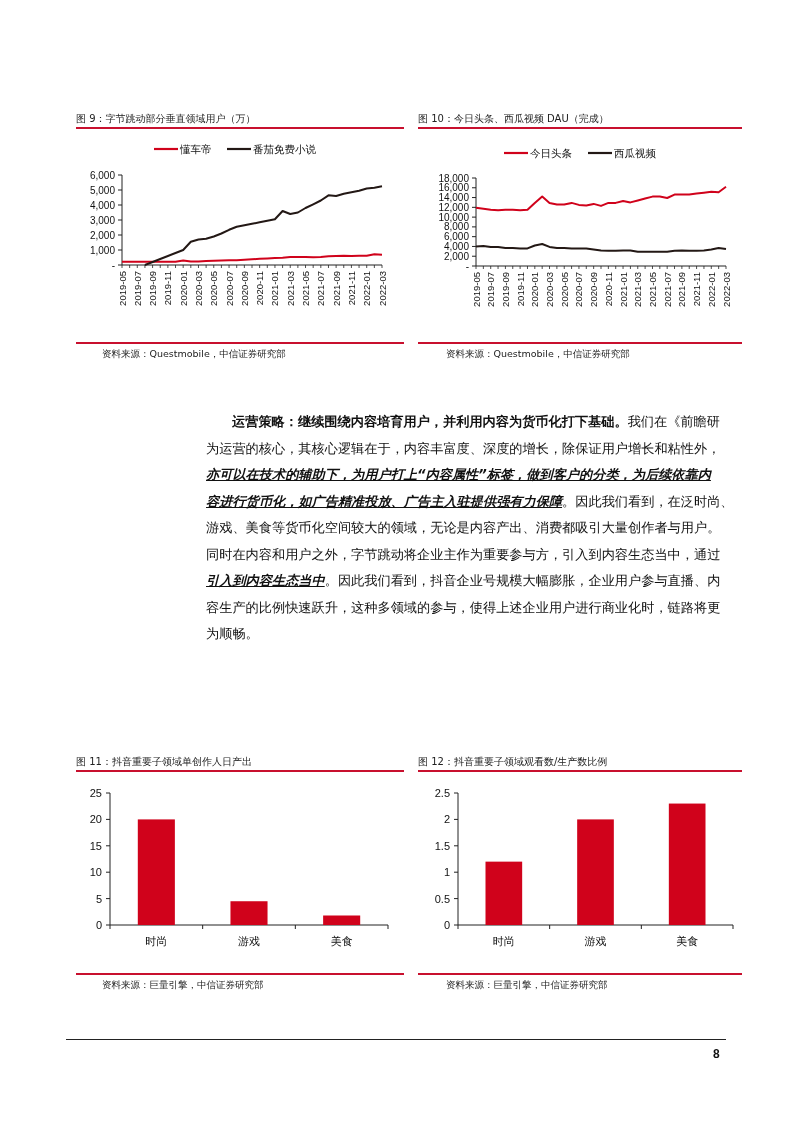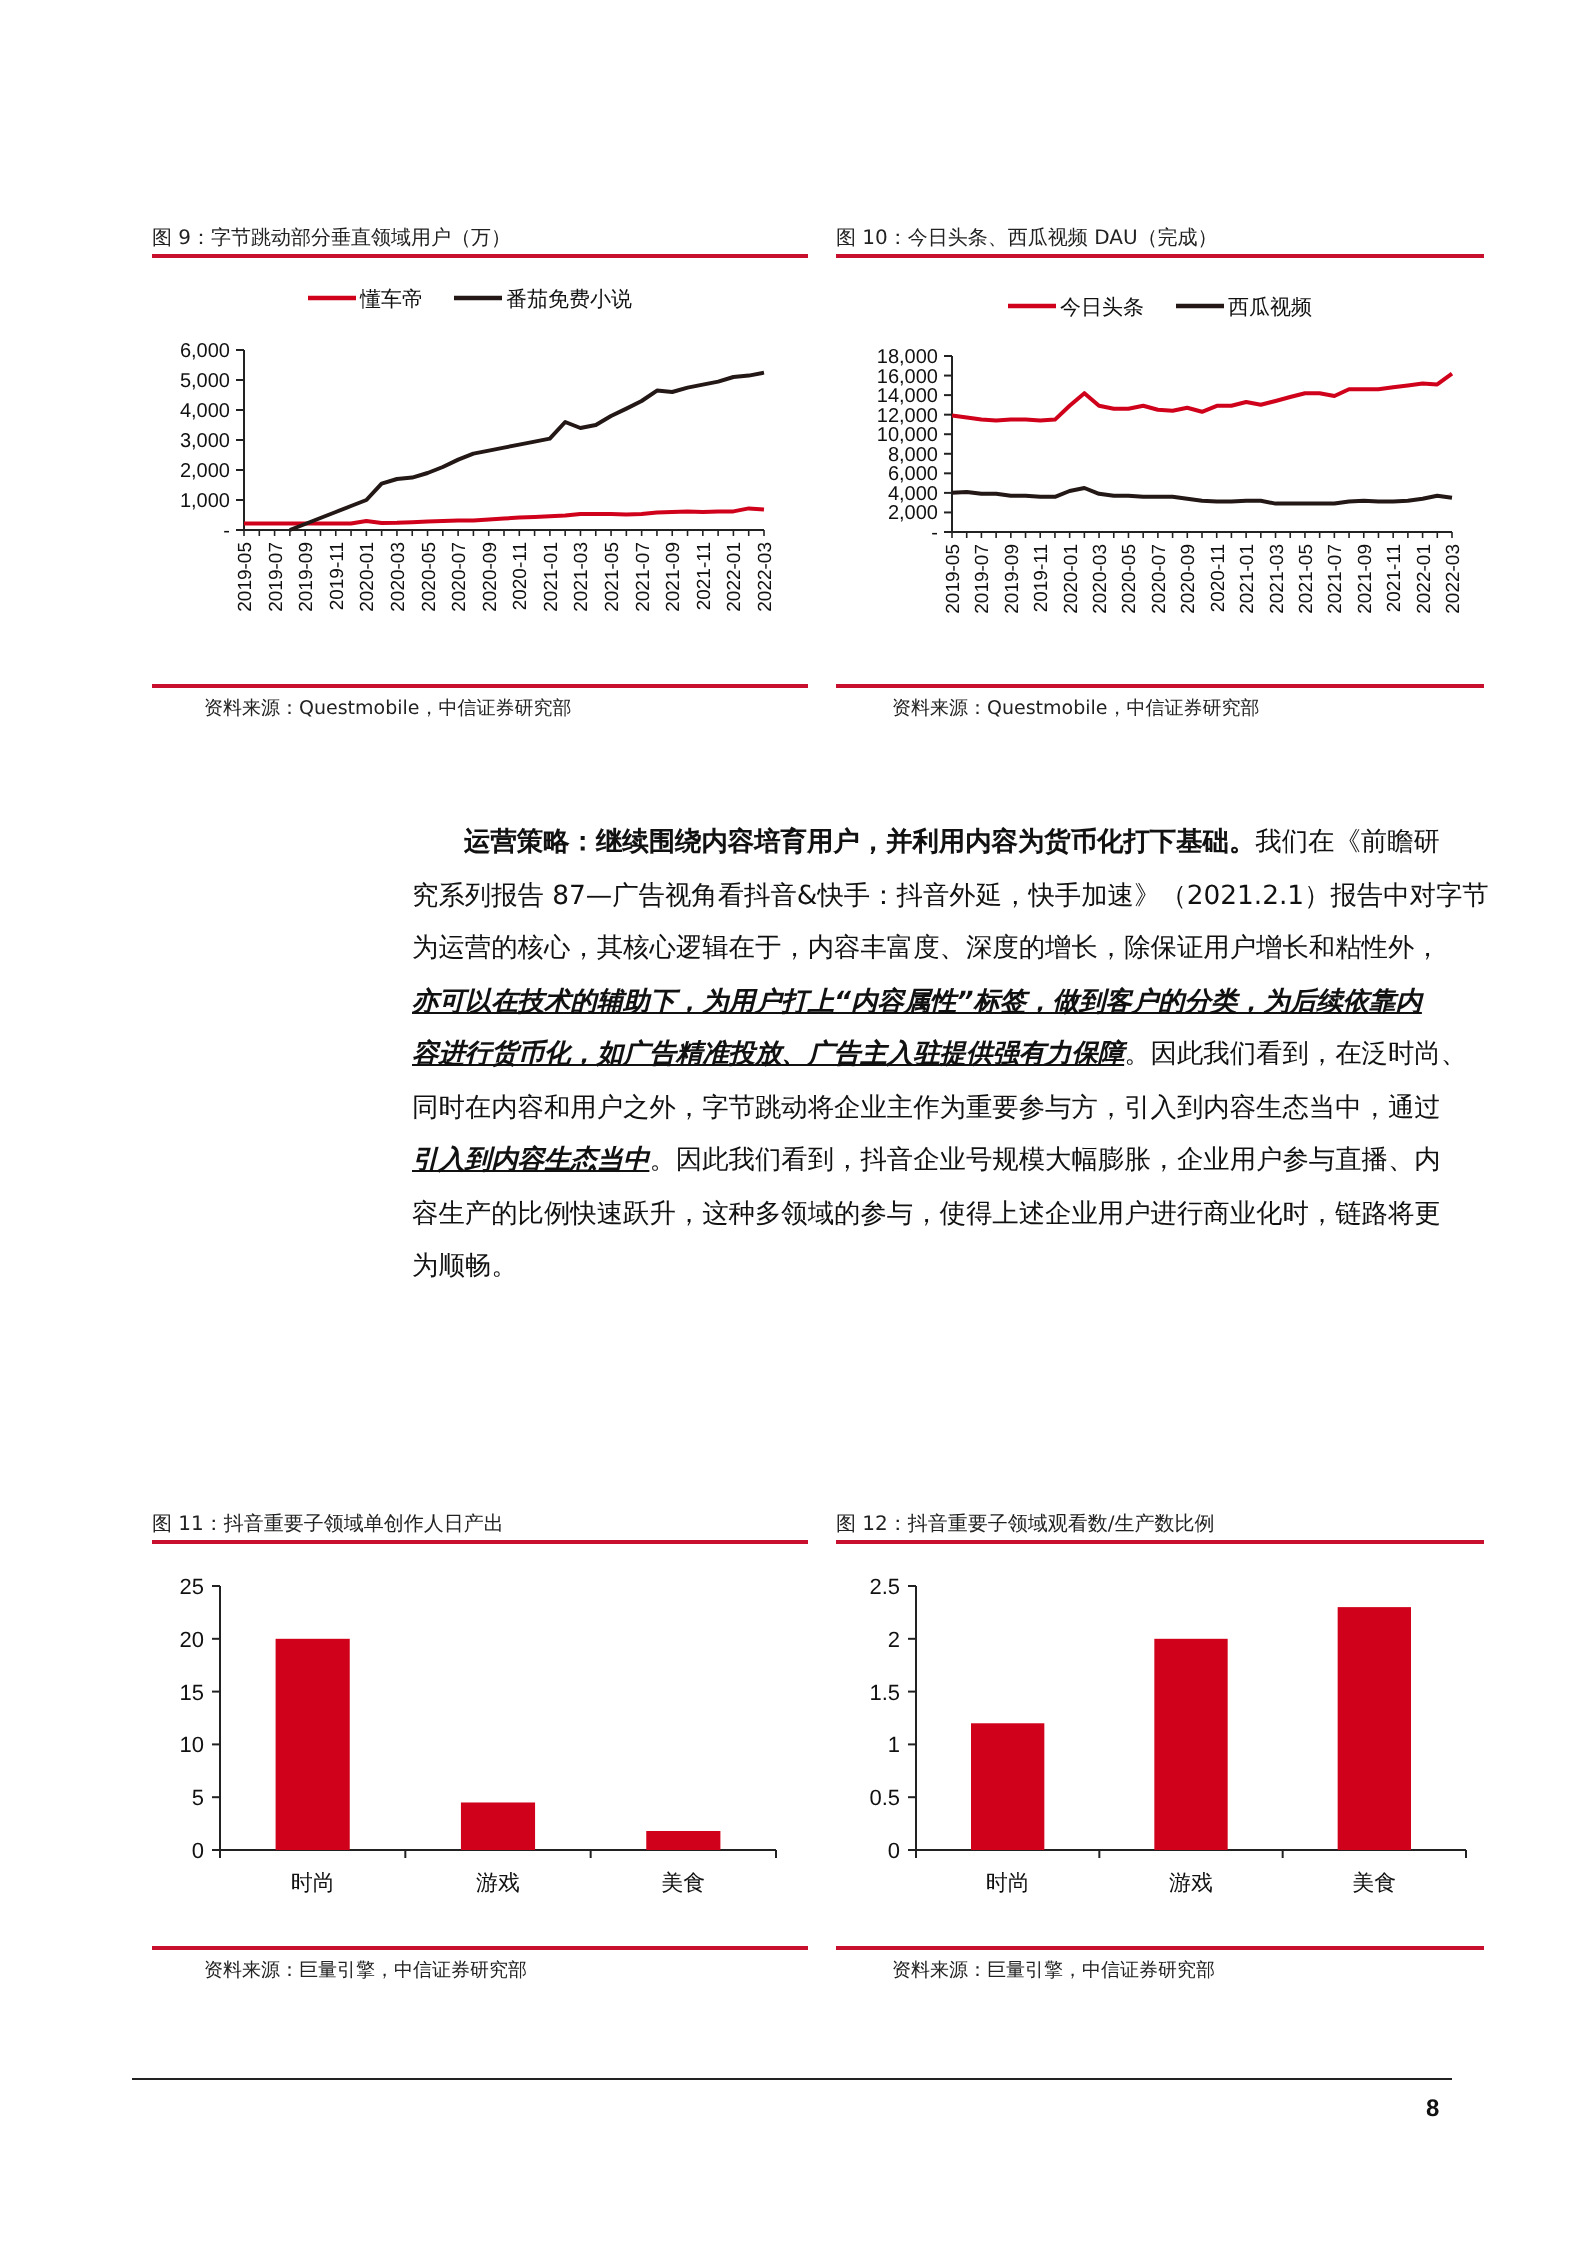--- a/index.html
+++ b/index.html
@@ -192,24 +192,24 @@
       <text x="311.5" y="138" font-size="9.5" text-anchor="end" fill="#111" transform="rotate(-90 311.5 138)">2022-03</text>
       <path d="M58.0 73.8 L65.4 74.8 L72.7 75.8 L80.1 76.3 L87.4 75.8 L94.8 75.8 L102.1 76.3 L109.5 75.8 L116.8 68.9 L124.2 62.6 L131.5 68.9 L138.9 70.4 L146.2 70.4 L153.6 68.9 L160.9 70.9 L168.3 71.4 L175.6 69.9 L183.0 71.9 L190.4 68.9 L197.7 68.9 L205.1 67.0 L212.4 68.4 L219.8 66.5 L227.1 64.5 L234.5 62.6 L241.8 62.6 L249.2 64.0 L256.5 60.6 L263.9 60.6 L271.2 60.6 L278.6 59.6 L285.9 58.7 L293.3 57.7 L300.6 58.2 L308.0 52.8 " fill="none" stroke="#d0021b" stroke-width="2" stroke-linejoin="round"></path>
       <path d="M58.0 112.4 L65.4 112.0 L72.7 112.9 L80.1 112.9 L87.4 113.9 L94.8 113.9 L102.1 114.4 L109.5 114.4 L116.8 111.5 L124.2 110.0 L131.5 112.9 L138.9 113.9 L146.2 113.9 L153.6 114.4 L160.9 114.4 L168.3 114.4 L175.6 115.4 L183.0 116.4 L190.4 116.8 L197.7 116.8 L205.1 116.4 L212.4 116.4 L219.8 117.8 L227.1 117.8 L234.5 117.8 L241.8 117.8 L249.2 117.8 L256.5 116.8 L263.9 116.4 L271.2 116.8 L278.6 116.8 L285.9 116.4 L293.3 115.4 L300.6 113.9 L308.0 114.9 " fill="none" stroke="#231815" stroke-width="2" stroke-linejoin="round"></path>
     </svg>
   <div class="fig-rule" style="top:230px; width:324px;"></div>
   <div class="src" style="left:28px; top:236px;">资料来源：Questmobile，中信证券研究部</div>
 </div>
 
 <div class="body-text">
   <span class="ln indent"><span class="bold">运营策略：继续围绕内容培育用户，并利用内容为货币化打下基础。</span><span>我们在《前瞻研</span></span>
-  <span class="ln">究系列报告 87—广告视角看抖音&amp;快手：抖音外延，快手加速》（2021.2.1）报告中对字节</span>
   <span class="ln">为运营的核心，其核心逻辑在于，内容丰富度、深度的增长，除保证用户增长和粘性外，</span>
   <span class="ln"><span class="emph">亦可以在技术的辅助下，为用户打上“内容属性”标签，做到客户的分类，为后续依靠内</span></span>
   <span class="ln"><span class="emph">容进行货币化，如广告精准投放、广告主入驻提供强有力保障</span><span>。因此我们看到，在泛时尚、</span></span>
+  <span class="ln">游戏、美食等货币化空间较大的领域，无论是内容产出、消费都吸引大量创作者与用户。</span>
   <span class="ln">同时在内容和用户之外，字节跳动将企业主作为重要参与方，引入到内容生态当中，通过</span>
   <span class="ln"><span class="emph">引入到内容生态当中</span><span>。因此我们看到，抖音企业号规模大幅膨胀，企业用户参与直播、内</span></span>
   <span class="ln">容生产的比例快速跃升，这种多领域的参与，使得上述企业用户进行商业化时，链路将更</span>
   <span class="ln">为顺畅。</span>
 </div>
 
 <div class="fig" style="left:76px; top:755px; width:328px; height:240px;">
   <div class="fig-title">图 11：抖音重要子领域单创作人日产出</div>
   <div class="fig-rule" style="top:15px; width:328px;"></div>
   <svg id="chart11" width="328" height="200" style="position:absolute; left:0; top:22px;">

